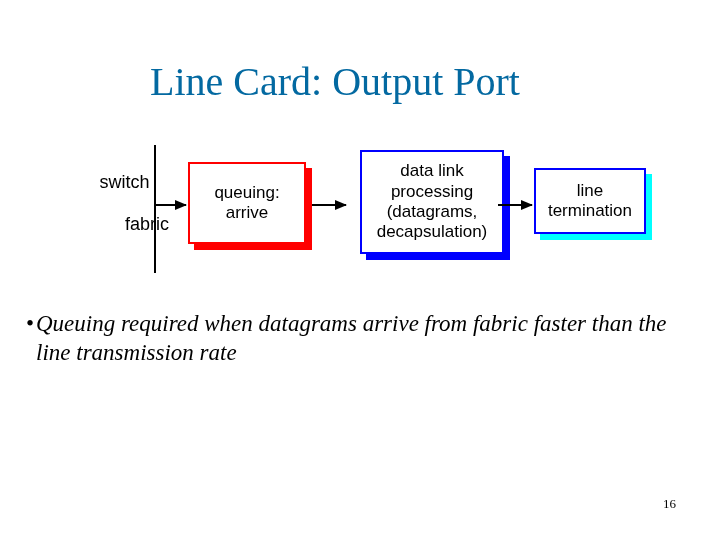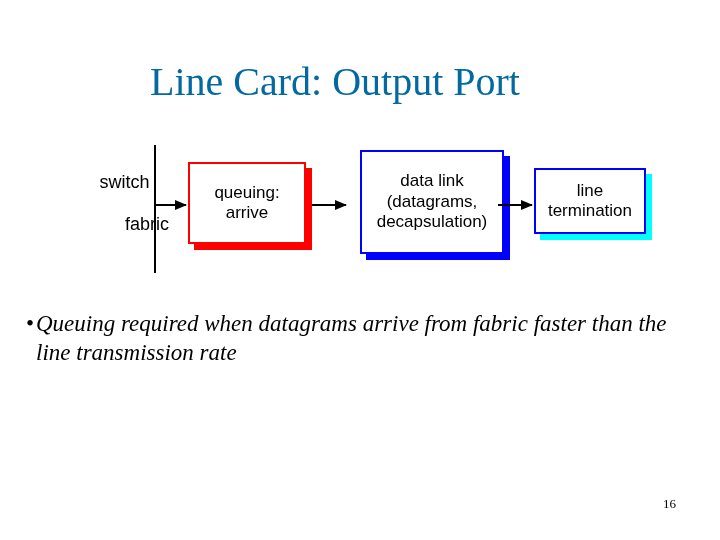--- a/index.html
+++ b/index.html
@@ -134,20 +134,21 @@
     </div>
   </div>
 
   <div class="arrow" style="left:240px; top:64px; width:34px;"></div>
 
   <div class="shadow-box" style="left:276px; top:10px; width:138px; height:110px;margin-left:12px;">
     <div class="shadow" style="left: 6px; top: 6px; width: 144px; height: 104px; background: rgb(0, 0, 255);"></div>
     <div class="box-face" style="left: 0px; top: 0px; width: 144px; height: 104px; border: 2px solid rgb(0, 0, 255);">
       <div>
         <div>data link</div>
+        <div>processing</div>
         <div>(datagrams,</div>
         <div>decapsulation)</div>
       </div>
     </div>
   </div>
 
   <div class="arrow" style="left:426px; top:64px; width:34px;"></div>
 
   <div class="shadow-box" style="left:462px; top:28px; width:118px; height:72px;">
     <div class="shadow" style="left: 6px; top: 6px; width: 112px; height: 66px; background: rgb(0, 255, 255);"></div>

